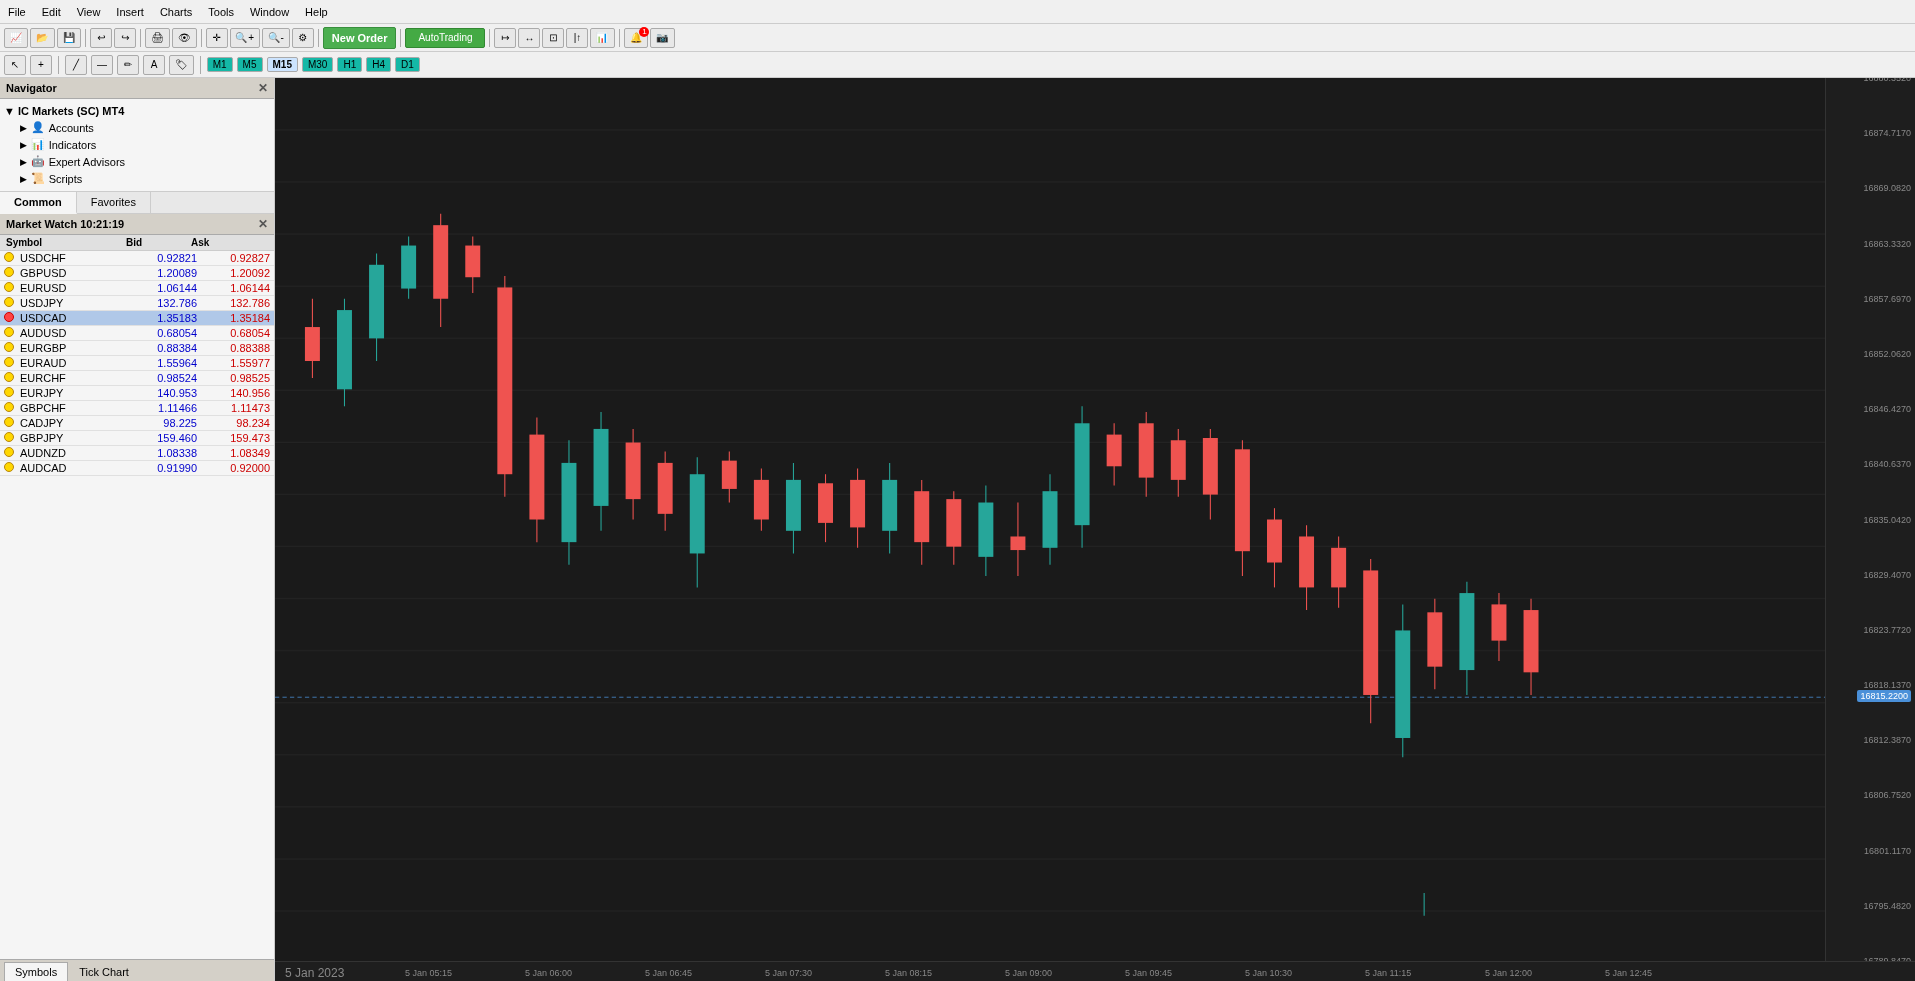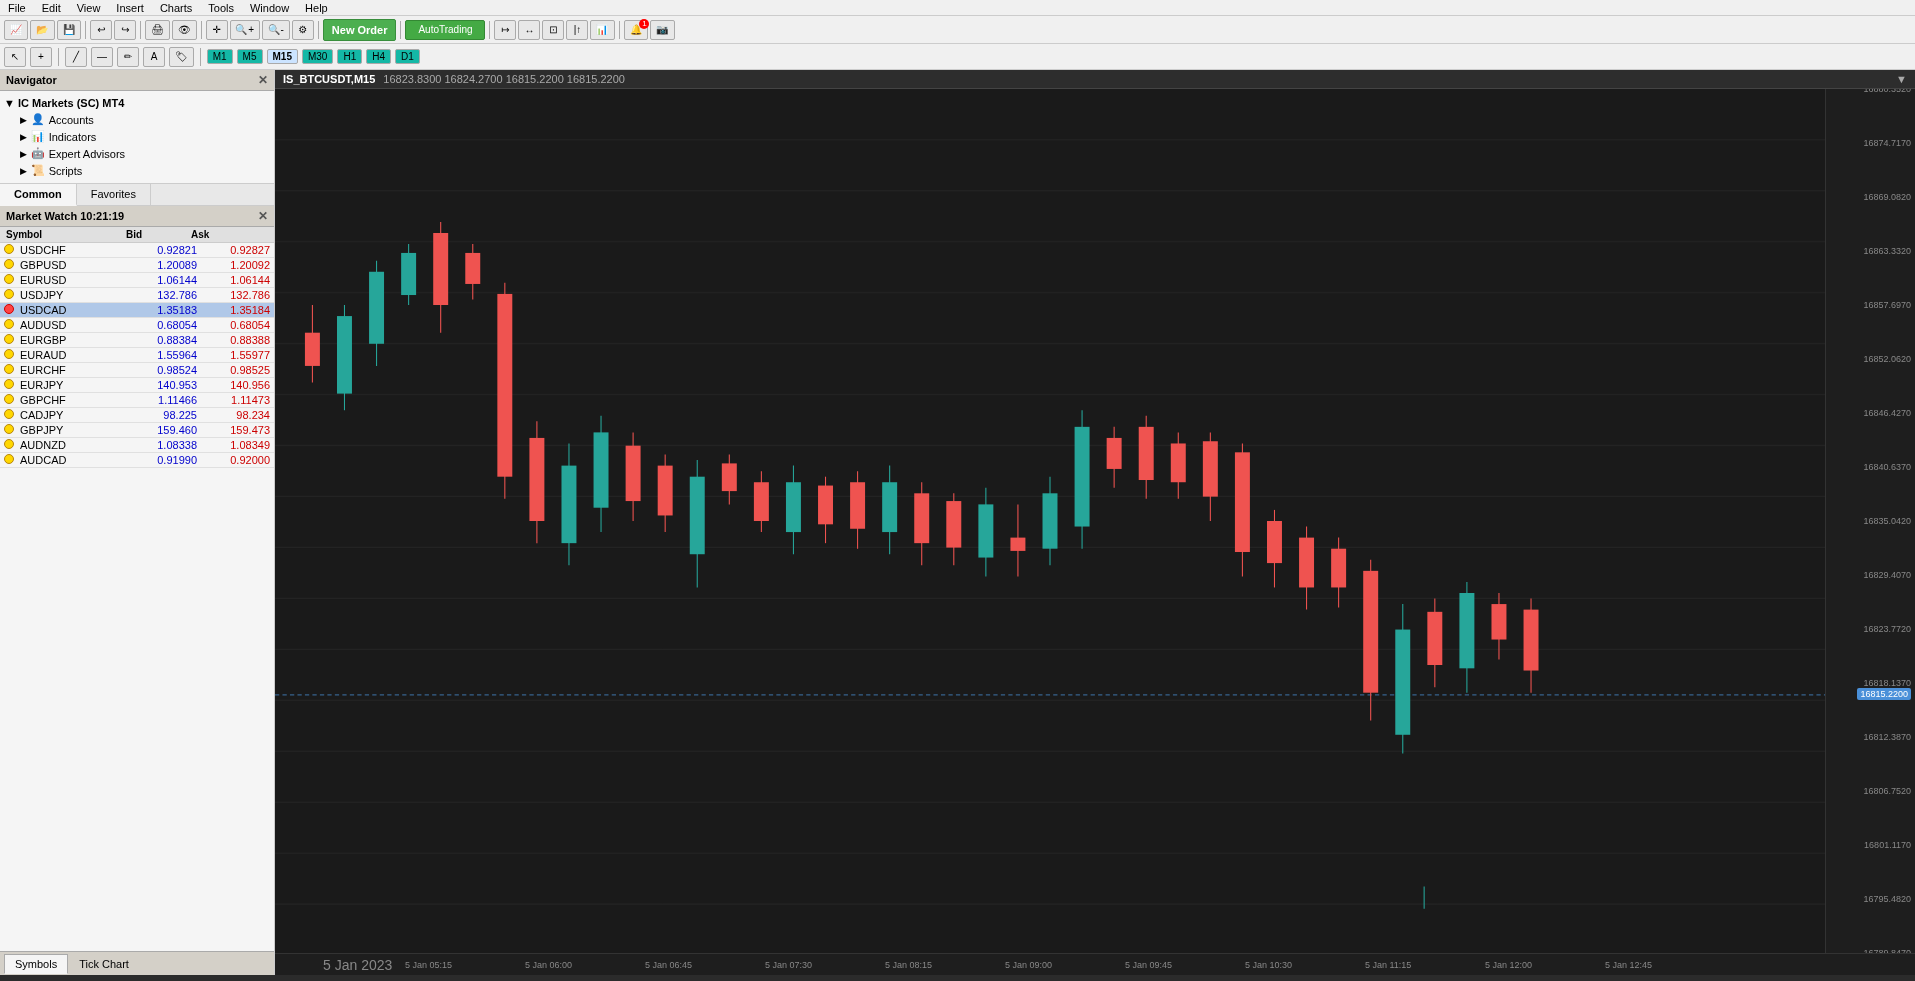--- a/index.html
+++ b/index.html
@@ -1,19 +1,19 @@
 <!DOCTYPE html>
 <html><head>
   <meta charset="utf-8">
   <style>
     * { box-sizing: border-box; margin: 0; padding: 0; }
     body { background: #2b2b2b; font-family: 'Segoe UI', Tahoma, Arial, sans-serif; font-size: 11px; color: #d0d0d0; overflow: hidden; width: 1915px; height: 981px; }
 
     
-    #menubar { background: #f0f0f0; color: #000; display: flex; align-items: center; height: 16px; border-bottom: 1px solid #ccc; }
+    #menubar { background: #f0f0f0; color: #000; display: flex; align-items: center; height: 24px; border-bottom: 1px solid #ccc; }
     .menu-item { padding: 2px 8px; cursor: pointer; font-size: 11px; color: #000; }
 
     
     #toolbar1 { background: #f0f0f0; border-bottom: 1px solid #ccc; height: 28px; display: flex; align-items: center; padding: 0 4px; gap: 2px; }
     #toolbar2 { background: #f0f0f0; border-bottom: 1px solid #ccc; height: 26px; display: flex; align-items: center; padding: 0 4px; gap: 4px; }
     .tb-btn { background: #e8e8e8; border: 1px solid #aaa; border-radius: 2px; padding: 1px 5px; cursor: pointer; font-size: 10px; color: #000; min-width: 22px; height: 20px; display: flex; align-items: center; justify-content: center; }
     .tb-sep { width: 1px; height: 18px; background: #aaa; margin: 0 2px; }
     .tb-timeframe { background: #14b8a6; border: 1px solid #aaa; padding: 1px 5px; cursor: pointer; font-size: 10px; color: #000; border-radius: 2px; }
     .tb-timeframe:hover, .tb-timeframe.active { background: #cce4ff; }
     .tb-timeframe.active { font-weight: bold; }
@@ -292,25 +292,20 @@
 
     <div id="bottom-tabs">
       <div class="bottom-tab active">Symbols</div>
       <div class="bottom-tab">Tick Chart</div>
     </div>
 
   </div>
 
   <div id="chart-area">
 
-    <div id="chart-titlebar">
-      <span style="color:#fff; font-weight:bold;">IS_BTCUSDT,M15</span>
-      <span>16823.8300  16824.2700  16815.2200  16815.2200</span>
-      <span class="dropdown-arrow">▼</span>
-    </div>
 
     <div style="display:flex; flex:1; overflow:hidden;">
       <div class="candle-area" id="candle-area">
         <svg class="chart-svg" id="chart-svg" viewBox="0 0 1450 780" preserveAspectRatio="none">
 
           <defs>
             <pattern id="grid" width="1450" height="46" patternUnits="userSpaceOnUse">
               <line x1="0" y1="46" x2="1450" y2="46" stroke="#2a2a2a" stroke-width="0.5"></line>
             </pattern>
           </defs>
@@ -476,21 +471,21 @@
             <span class="price-label" style="top: 81.25%;">16806.7520</span>
             <span class="price-label" style="top: 87.5%;">16801.1170</span>
             <span class="price-label" style="top: 93.75%;">16795.4820</span>
             <span class="price-label" style="top: 100%;">16789.8470</span>
             <span class="price-label current" style="top: 70%;">16815.2200</span>
           </div>
       </div>
     </div>
 
     <div id="time-axis" style="height:22px; background:#1e1e1e; border-top:1px solid #333; position:relative; display:flex; align-items:center;">
-      <span style="position:absolute; left:10px; font-size:14px; color:#888;margin-left:38px;">5 Jan 2023</span>
+      <span style="position:absolute; left:10px; font-size:12px; color:#888;">5 Jan 2023</span>
       <span style="position:absolute; left:130px; font-size:9px; color:#888;">5 Jan 05:15</span>
       <span style="position:absolute; left:250px; font-size:9px; color:#888;">5 Jan 06:00</span>
       <span style="position:absolute; left:370px; font-size:9px; color:#888;">5 Jan 06:45</span>
       <span style="position:absolute; left:490px; font-size:9px; color:#888;">5 Jan 07:30</span>
       <span style="position:absolute; left:610px; font-size:9px; color:#888;">5 Jan 08:15</span>
       <span style="position:absolute; left:730px; font-size:9px; color:#888;">5 Jan 09:00</span>
       <span style="position:absolute; left:850px; font-size:9px; color:#888;">5 Jan 09:45</span>
       <span style="position:absolute; left:970px; font-size:9px; color:#888;">5 Jan 10:30</span>
       <span style="position:absolute; left:1090px; font-size:9px; color:#888;">5 Jan 11:15</span>
       <span style="position:absolute; left:1210px; font-size:9px; color:#888;">5 Jan 12:00</span>

